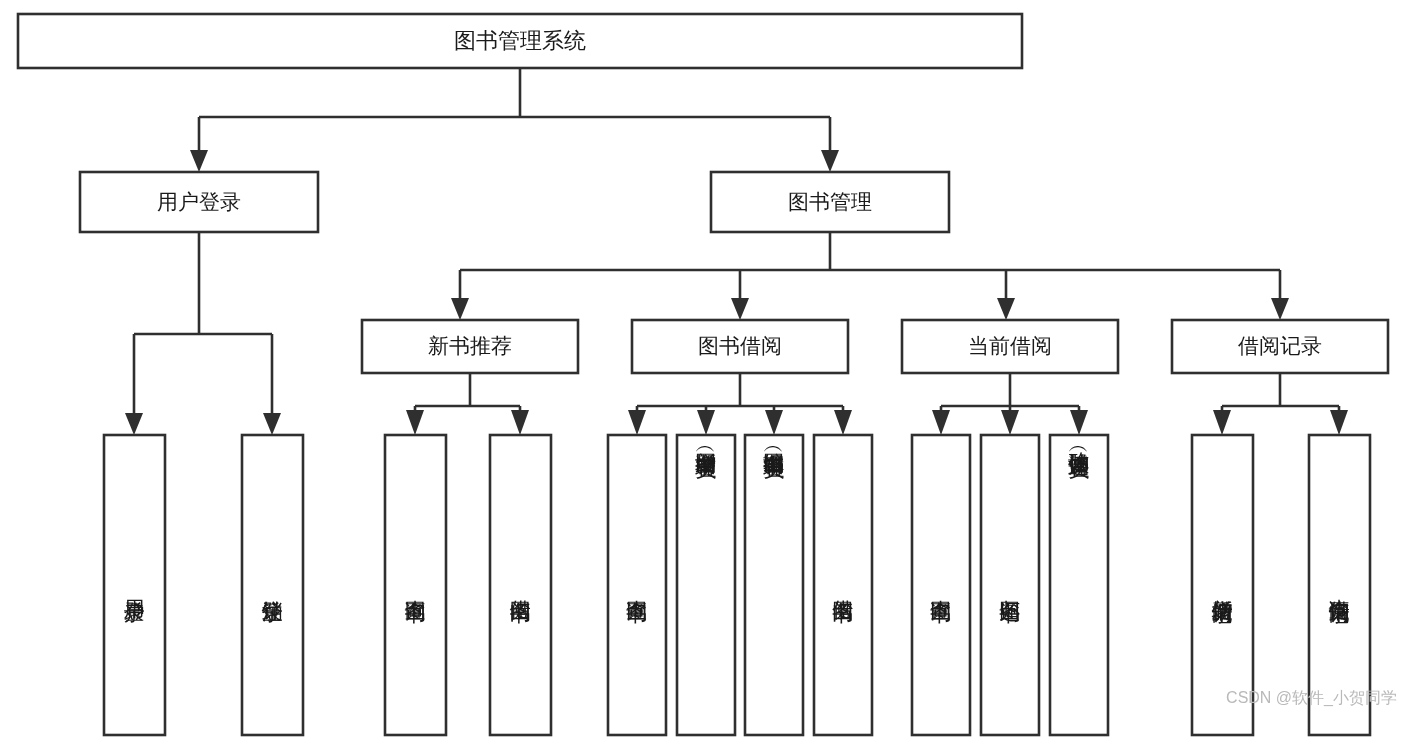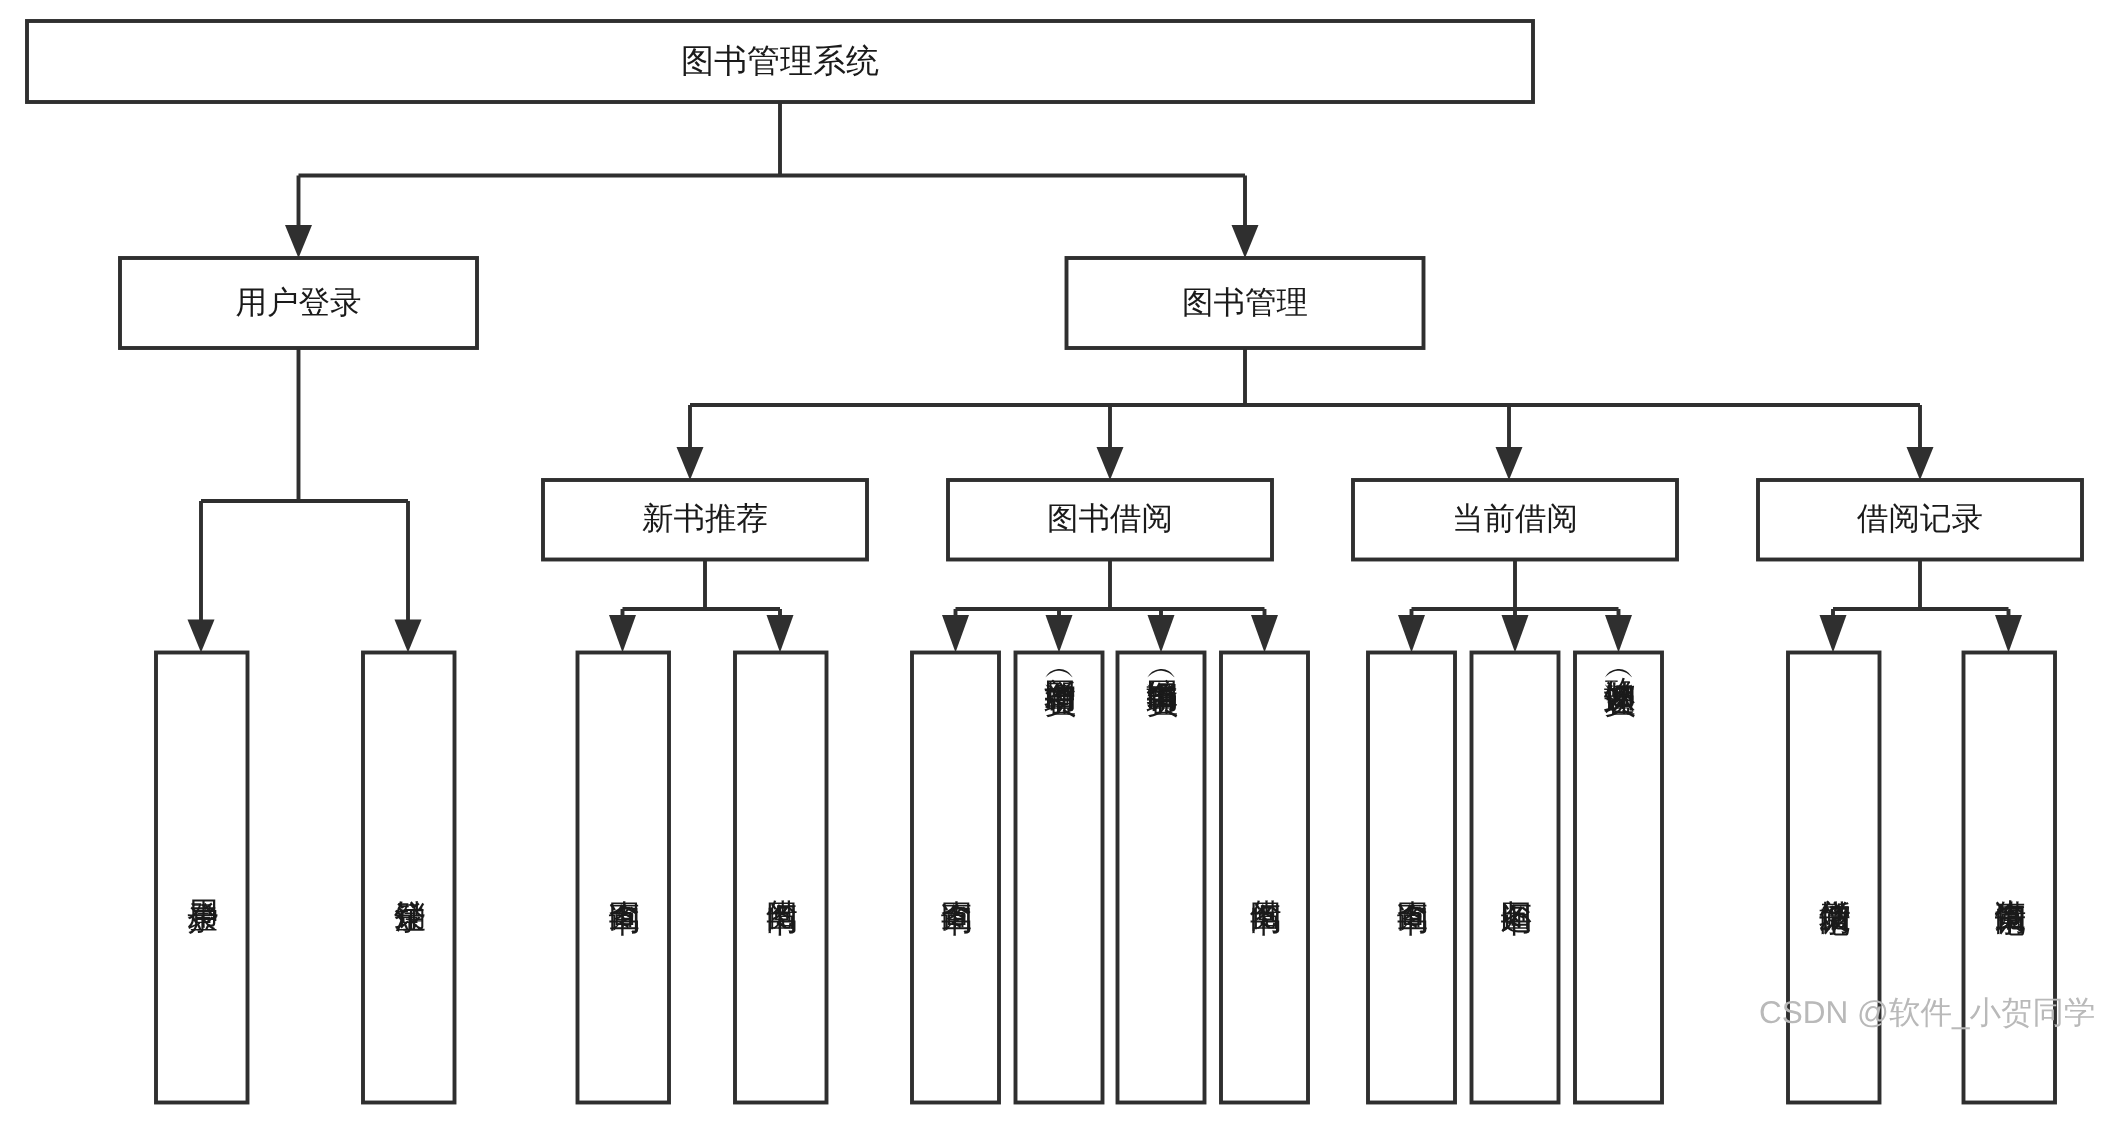--- a/index.html
+++ b/index.html
@@ -67,23 +67,23 @@
     writing-mode: vertical-rl;
     text-orientation: upright;
     white-space: nowrap;
     letter-spacing: 1px;
     text-align: center;
     pointer-events: none;
   }
   .watermark {
     position: absolute;
     right: 8px;
-    bottom: 20px;
-    font-family: "Liberation Sans", "DejaVu Sans", sans-serif;
-    font-size: 21px;
+    bottom: 0;
+    font-family: "Liberation Sans", "DejaVu Sans", sans-serif;
+    font-size: 16px;
     color: #b9b9b9;
     white-space: nowrap;
   }
 </style>
 </head>
 <body>
 
 <div id="diagram-root">
 
   <svg class="diagram-canvas" viewBox="0 0 1405 747" xmlns="http://www.w3.org/2000/svg">

